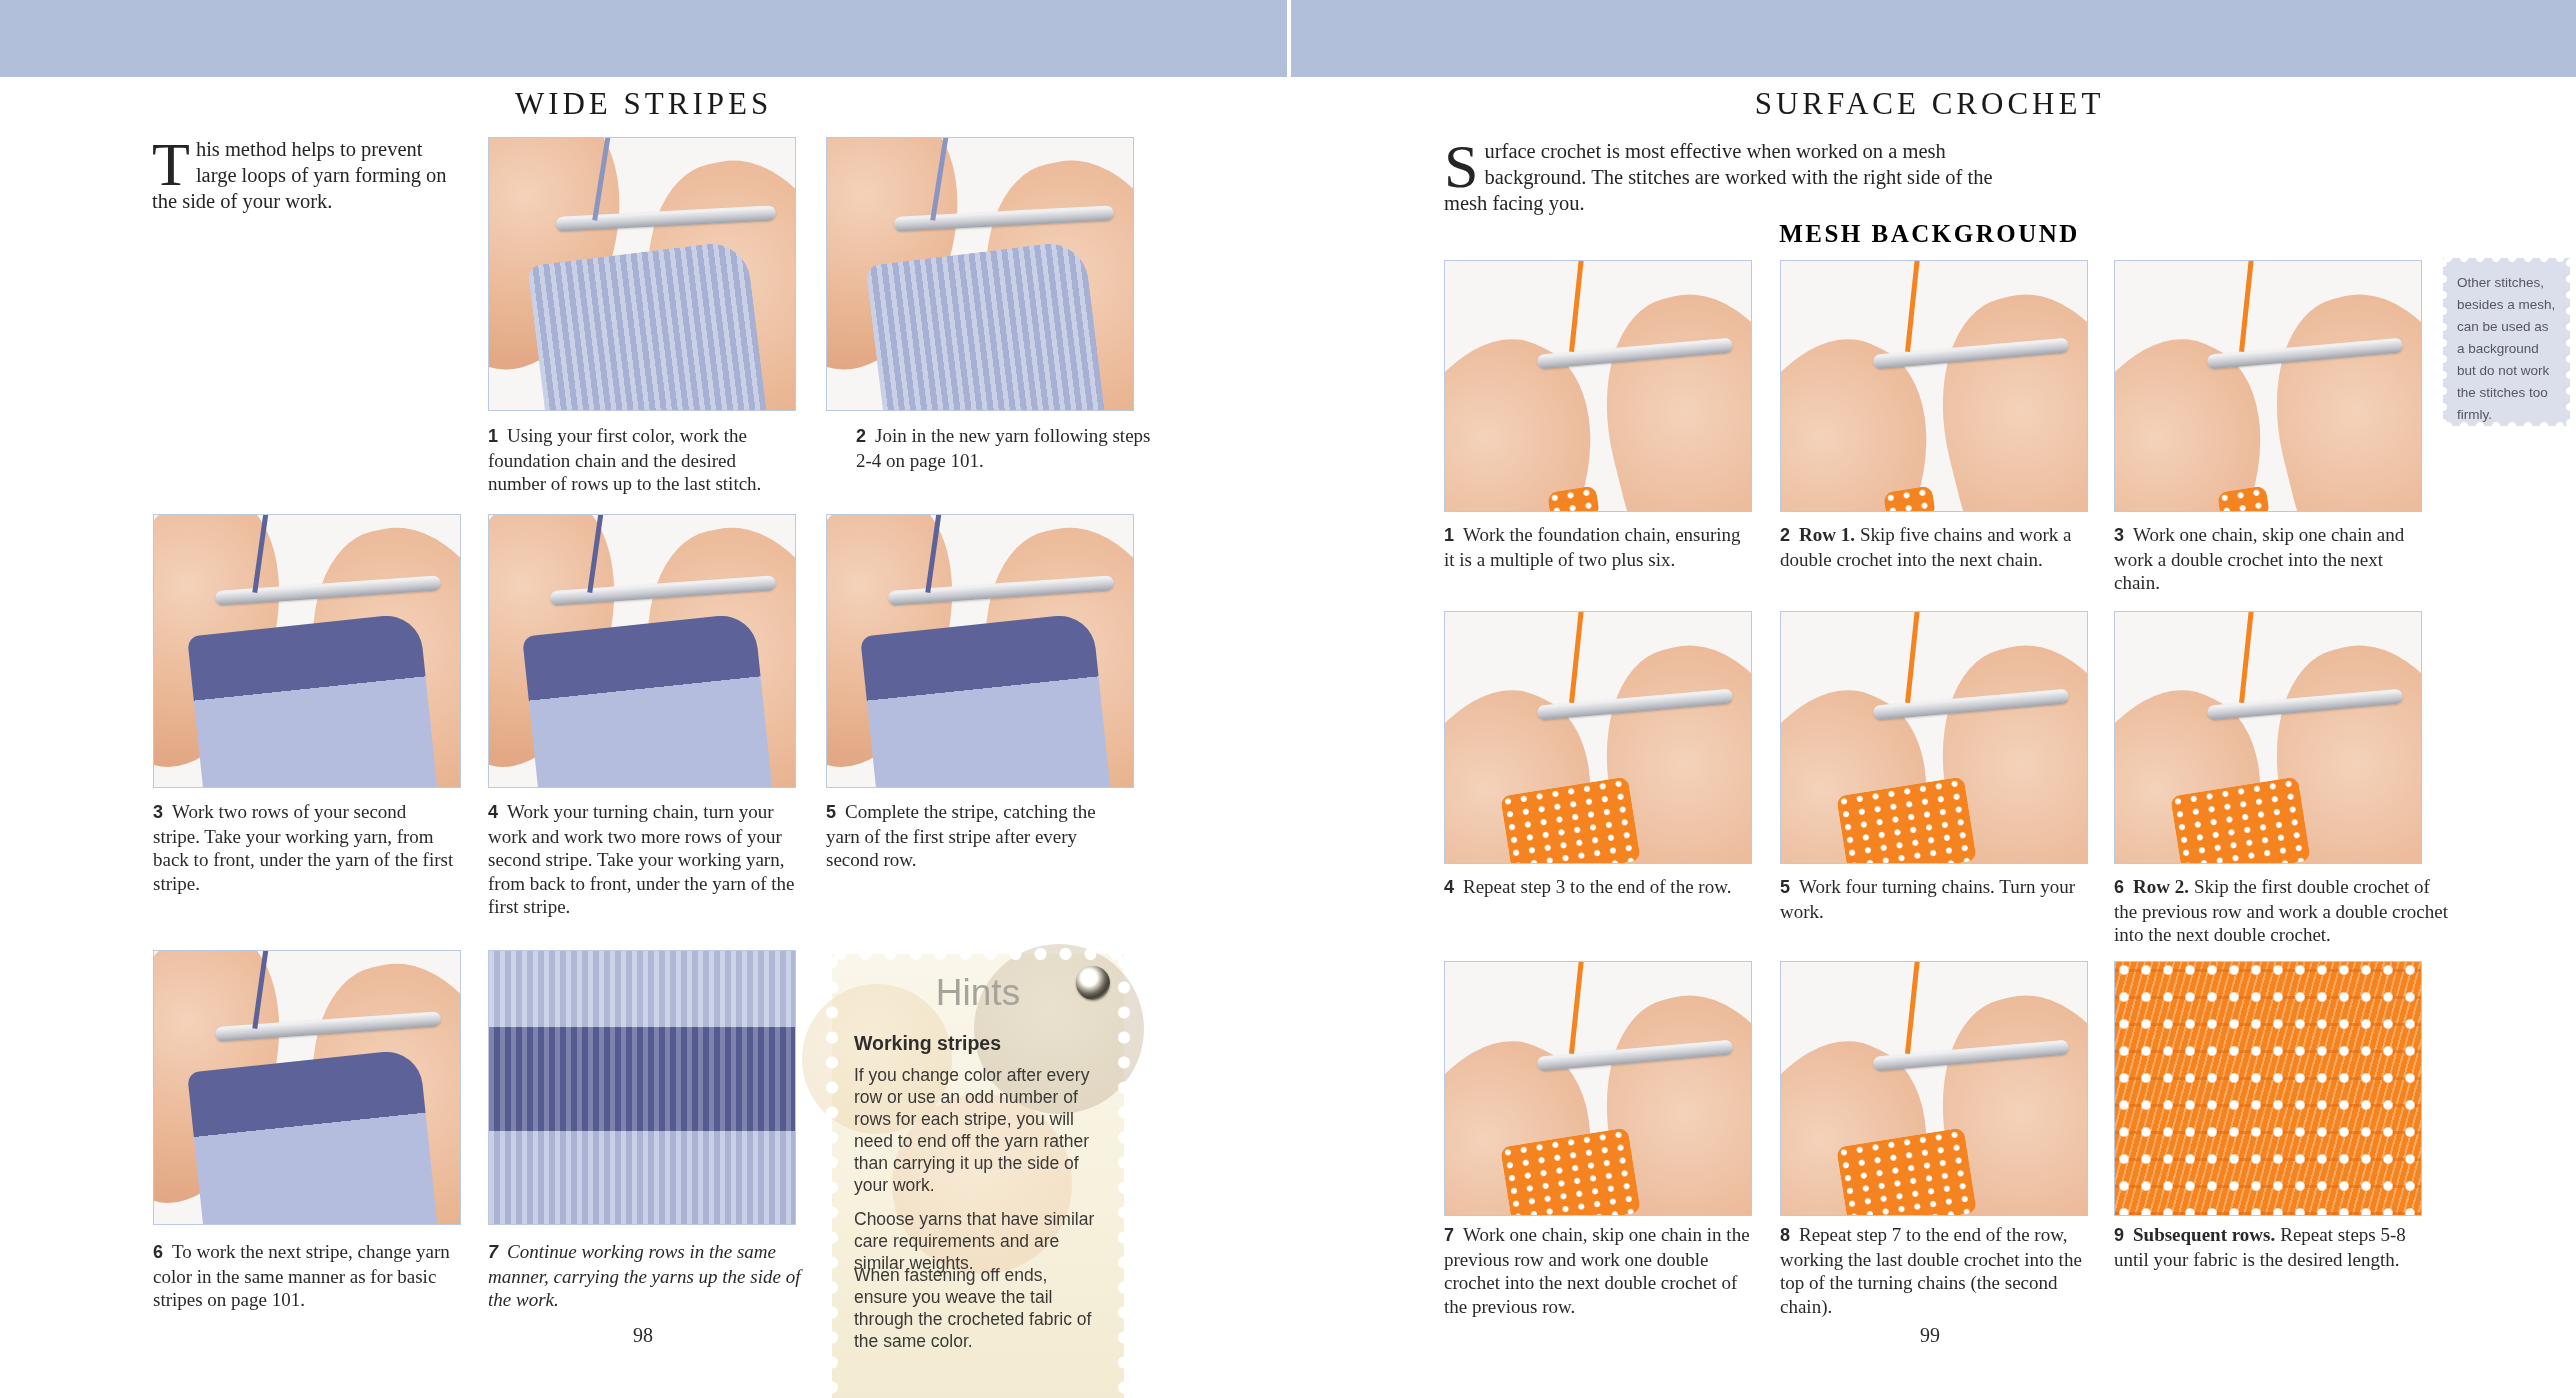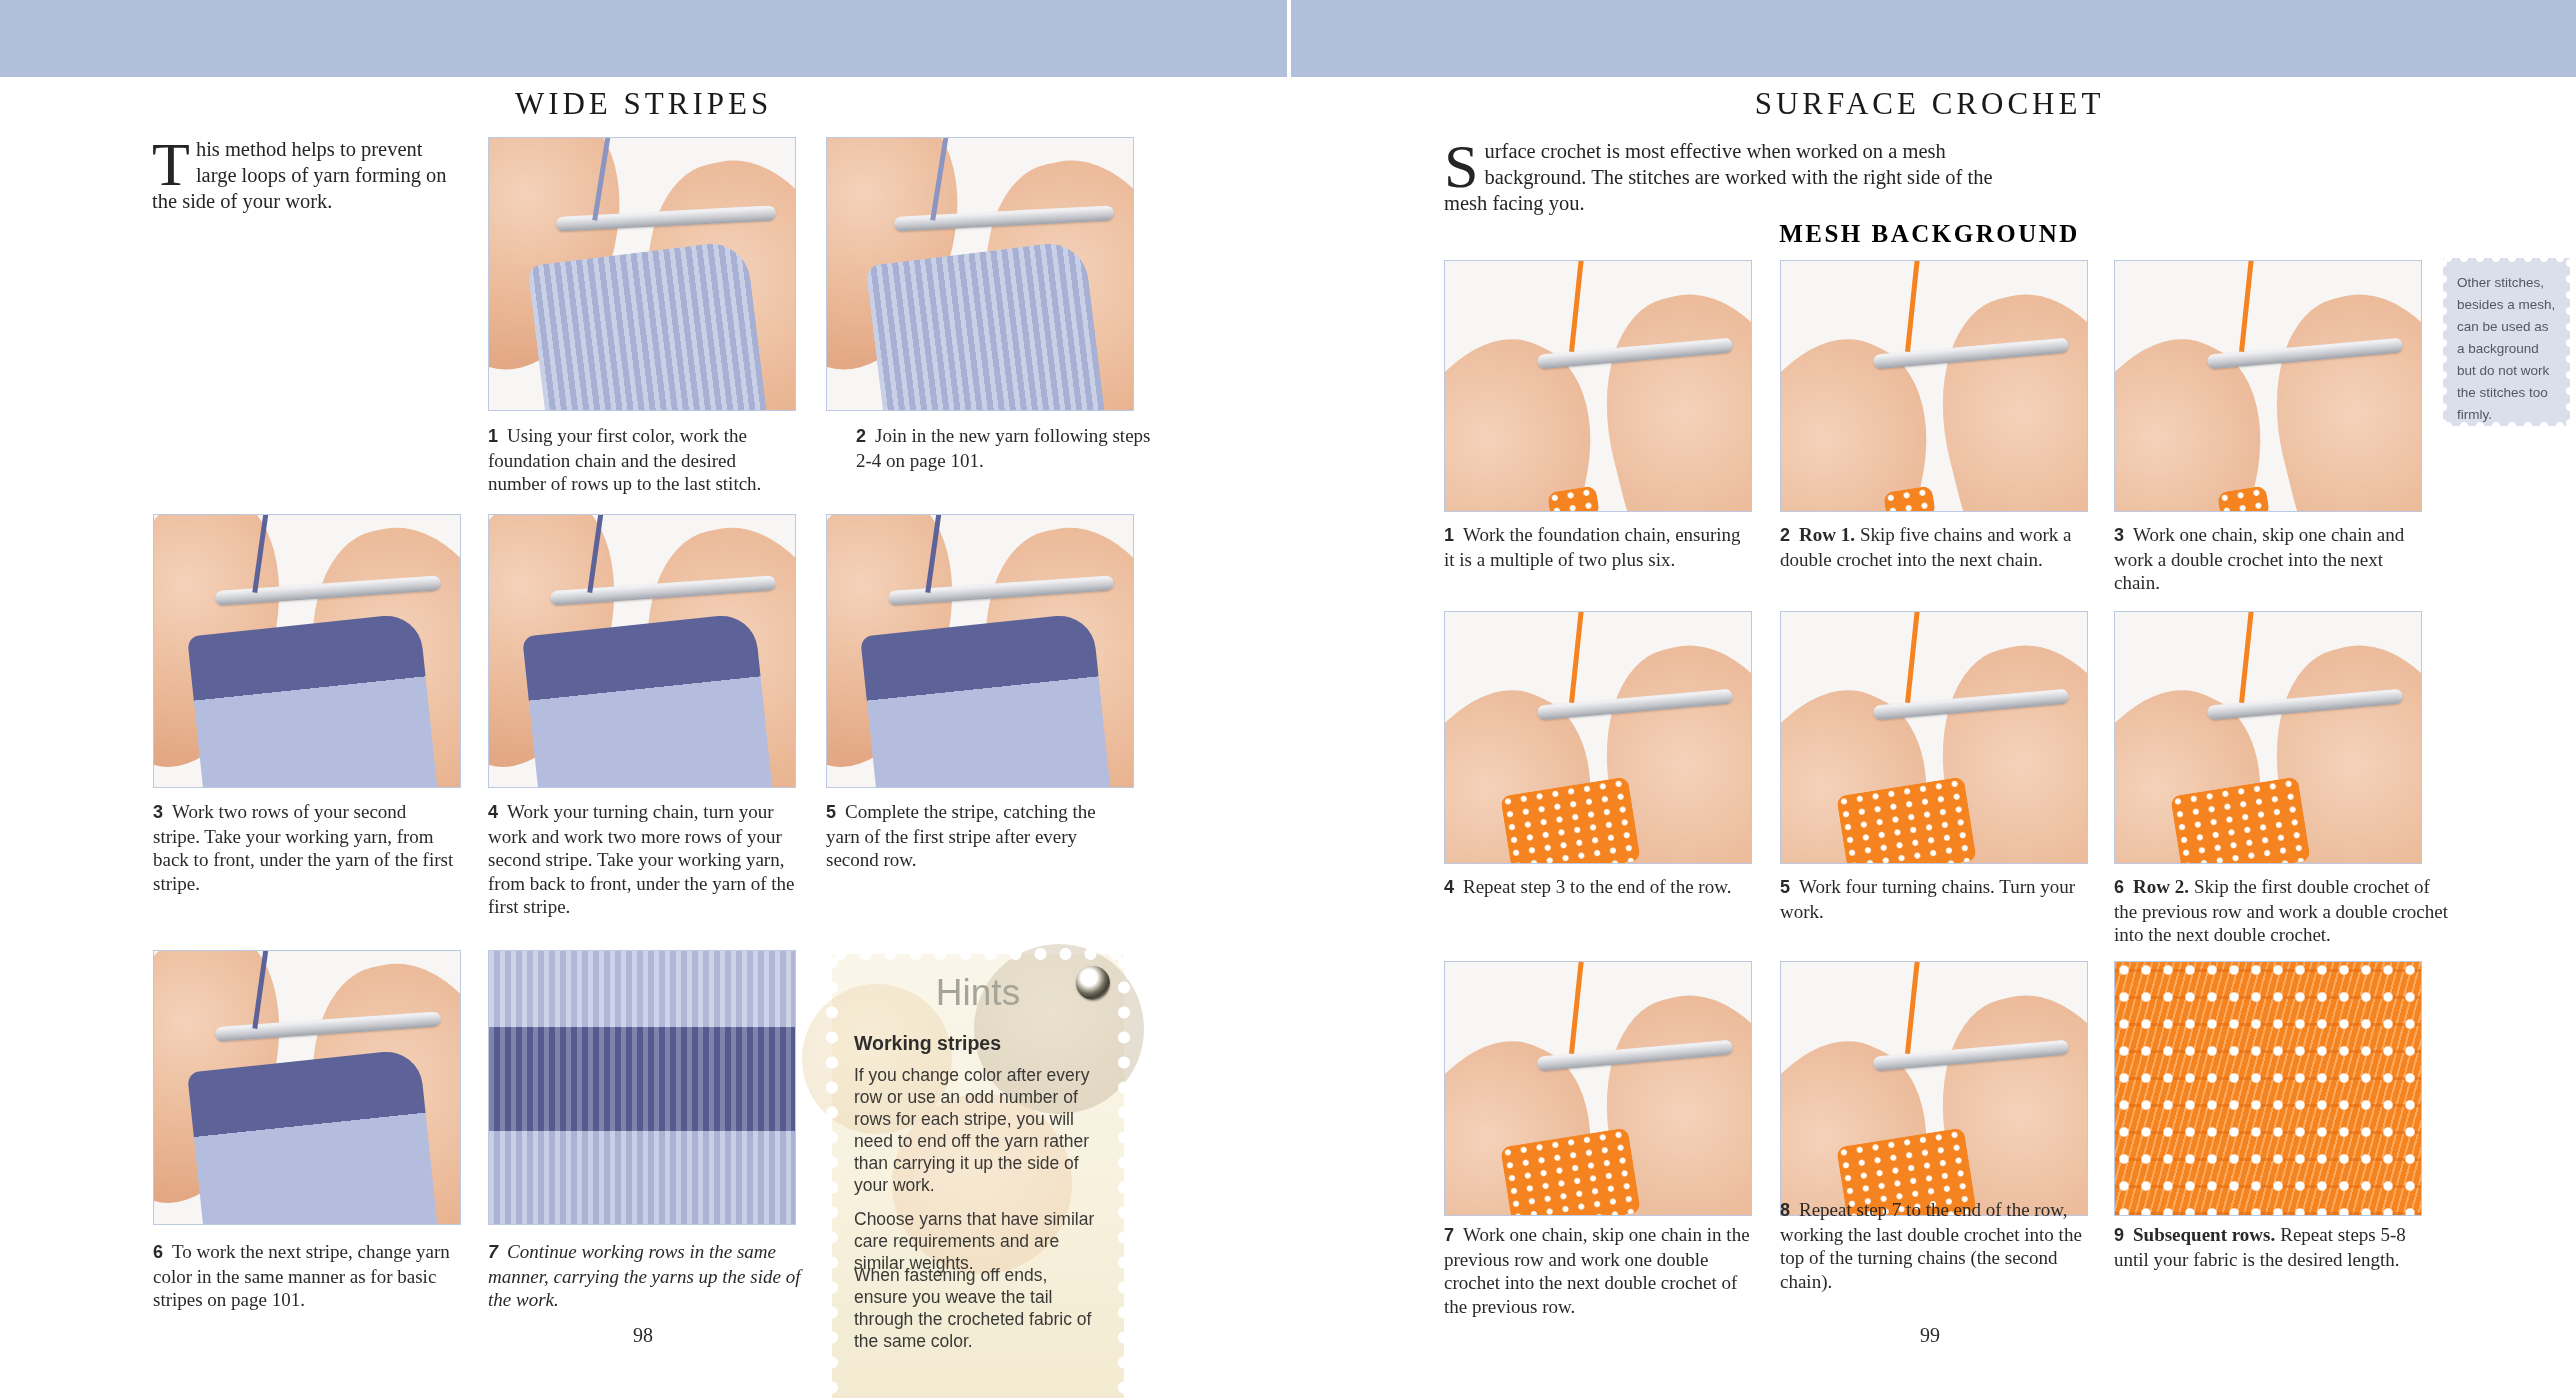--- a/index.html
+++ b/index.html
@@ -293,21 +293,21 @@
   <div class="caption" style="left:1780px;top:875px;width:300px;">
     <span class="stepnum">5</span><span>Work four turning chains. Turn your work.</span>
   </div>
   <div class="caption" style="left:2114px;top:875px;width:336px;">
     <span class="stepnum">6</span><span class="steplead">Row 2.</span><span>Skip the first double crochet of the previous row and work a double crochet into the next double crochet.</span>
   </div>
 
   <div class="caption" style="left:1444px;top:1223px;width:312px;">
     <span class="stepnum">7</span><span>Work one chain, skip one chain in the previous row and work one double crochet into the next double crochet of the previous row.</span>
   </div>
-  <div class="caption" style="left:1780px;top:1198px;width:316px;">
+  <div class="caption" style="left:1780px;top:1223px;width:316px;">
     <span class="stepnum">8</span><span>Repeat step 7 to the end of the row, working the last double crochet into the top of the turning chains (the second chain).</span>
   </div>
   <div class="caption" style="left:2114px;top:1223px;width:312px;">
     <span class="stepnum">9</span><span class="steplead">Subsequent rows.</span><span>Repeat steps 5-8 until your fabric is the desired length.</span>
   </div>
 
   <div class="pagenum" style="left:1900px;top:1324px;">99</div>
 
 </div>
 

